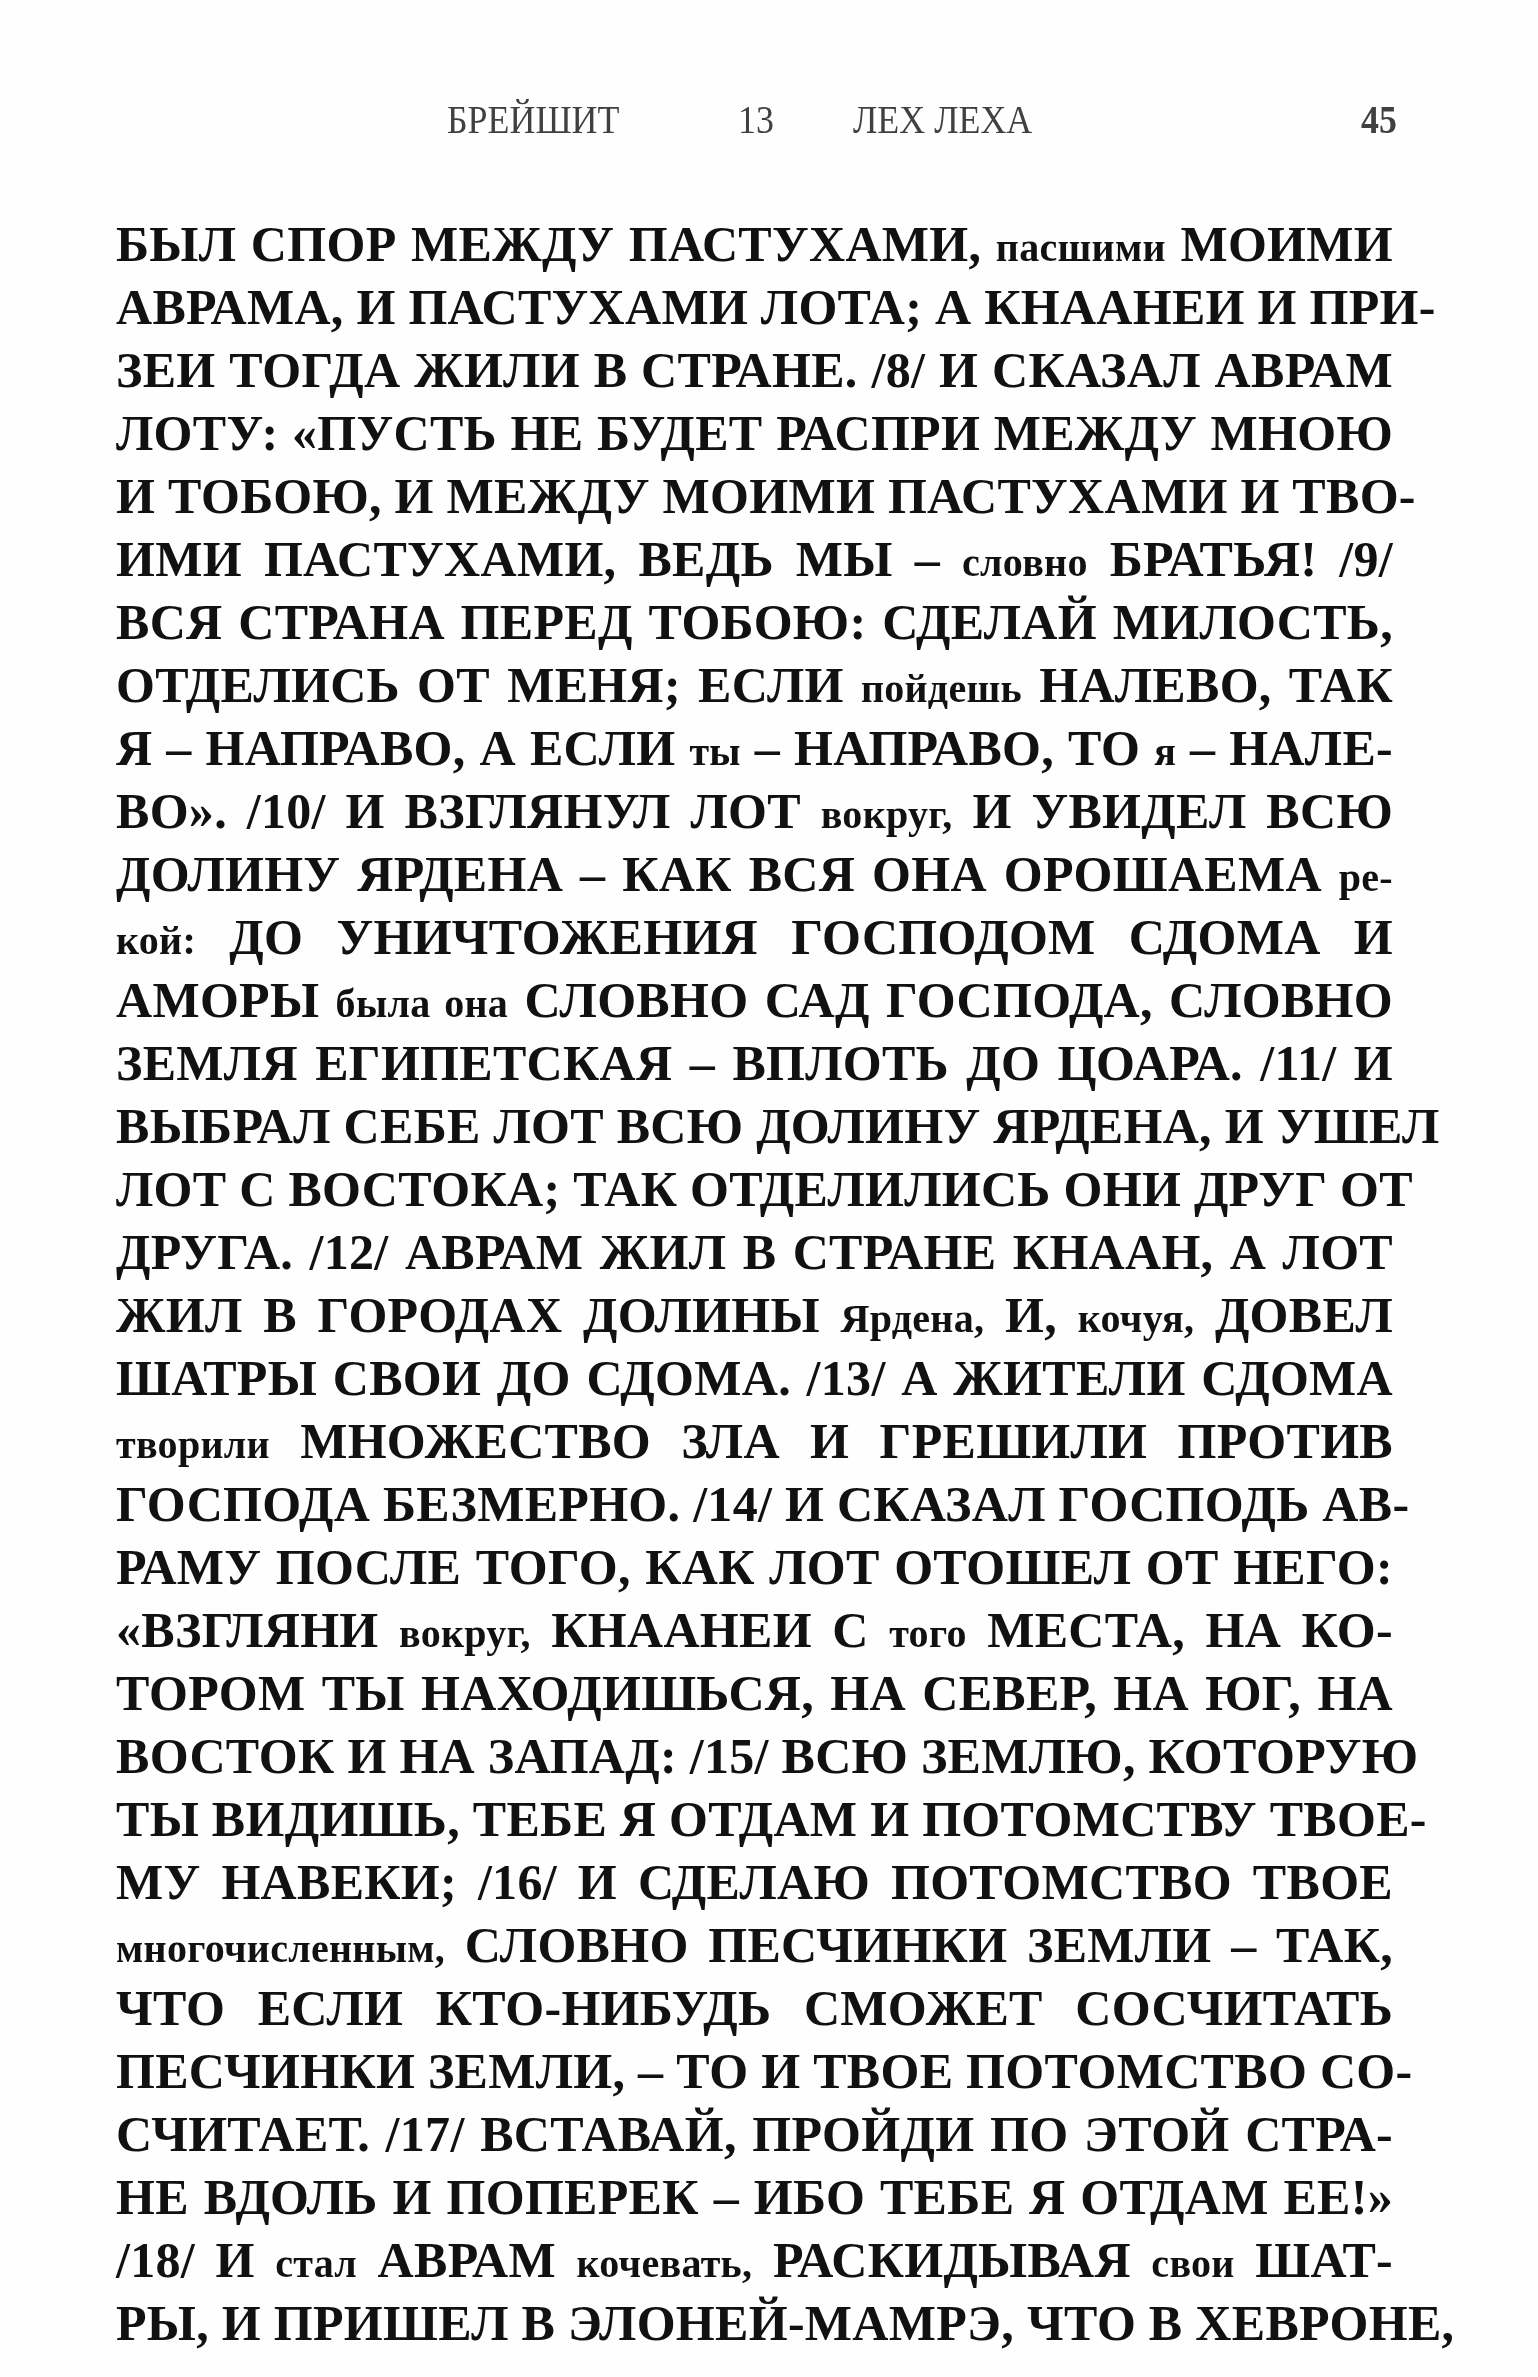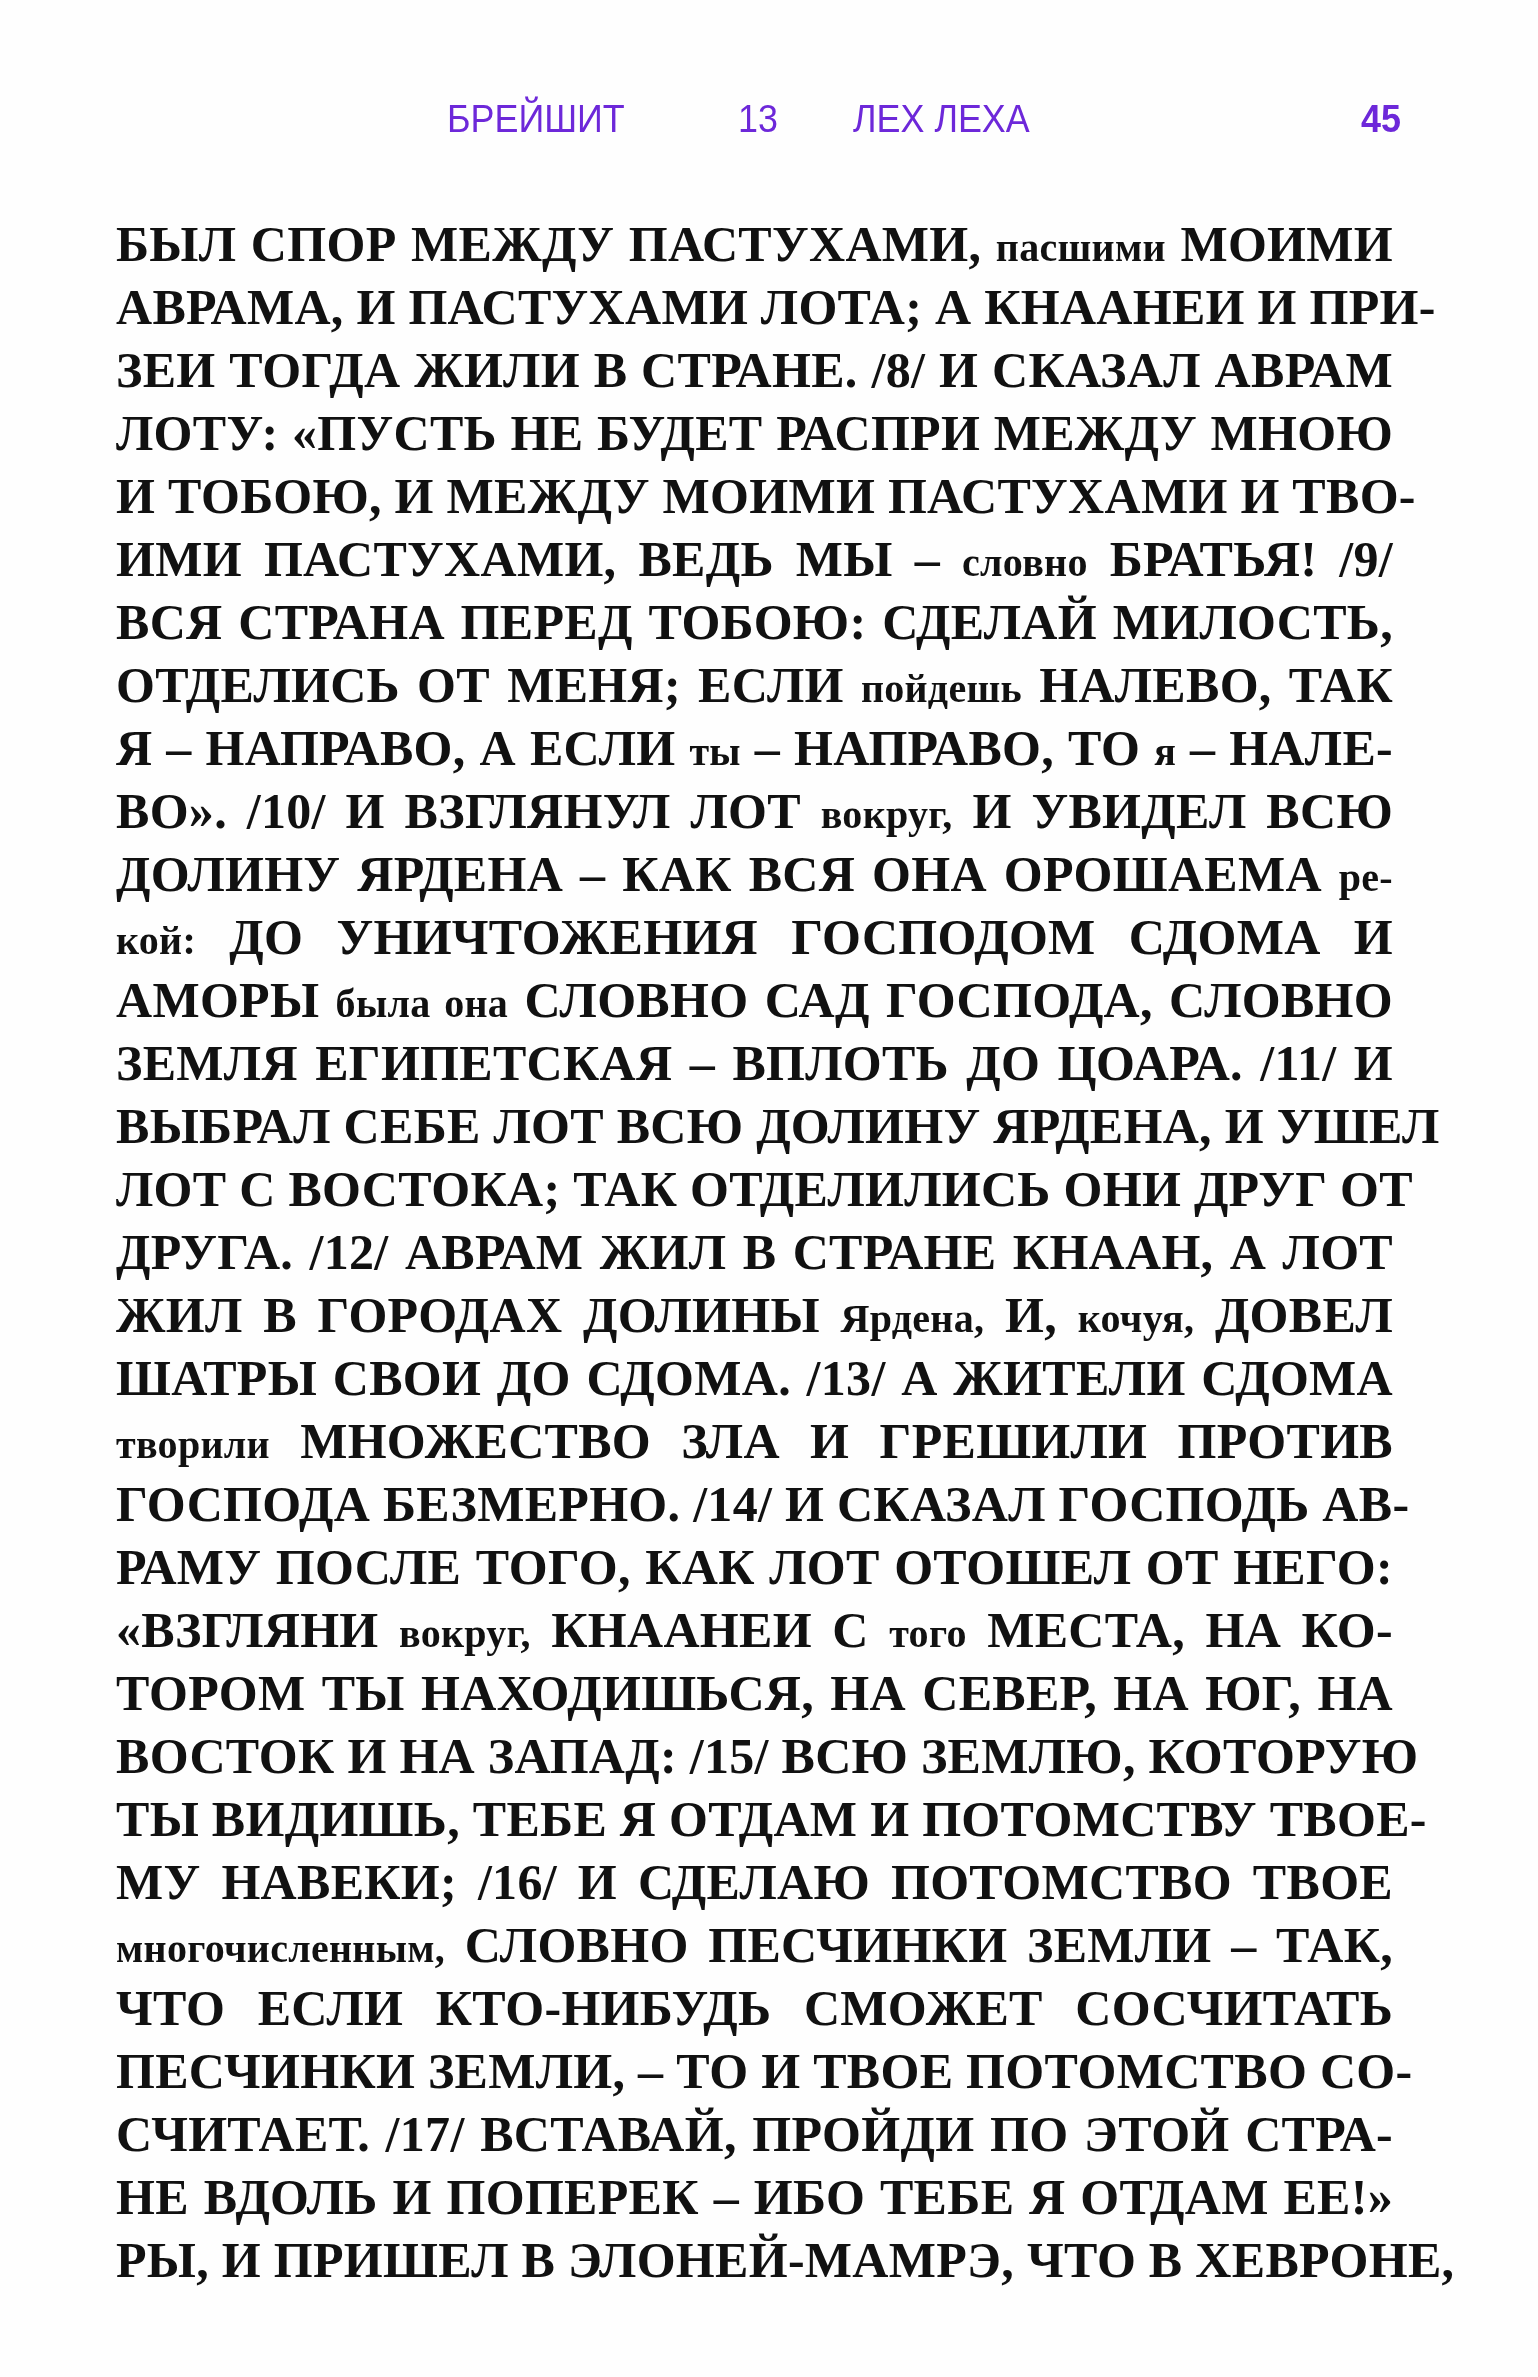--- a/index.html
+++ b/index.html
@@ -1,20 +1,20 @@
 <!DOCTYPE html>
 <html><head>
 <meta charset="utf-8">
 <style>
   html, body { margin:0; padding:0; background:#ffffff; }
   body { width:1538px; height:2377px; position:relative; overflow:hidden;
          font-family:"Liberation Serif", "DejaVu Serif", serif; color:#111111; }
   .page { position:absolute; left:0; top:0; width:1538px; height:2377px; background:#fefefe; }
   .header { position:absolute; top:97px; left:0; width:1420px; height:59px;
-            font-family:Liberation Sans, sans-serif; font-size:39px; color:#6d28d9; }
+            font-family:Liberation Serif, serif; font-size:39px; color:#404040; }
   .header span { position:absolute; top:0; white-space:nowrap; transform:scaleX(0.92); transform-origin:left top; }
   .h-book { left:447px; }
   .h-chapter { left:738px; }
   .h-portion { left:853px; }
   .h-page { left:1361px; font-weight:bold; }
   .body { position:absolute; left:116px; top:213px; width:1277px; }
   .line { height:63px; line-height:63px; font-size:50px; font-weight:bold;
           white-space:nowrap; text-align:justify; text-align-last:justify; width:1277px;
           letter-spacing:0.3px; }
   .line.last { text-align-last:left; }
@@ -56,16 +56,17 @@
       <div class="line"><span>«ВЗГЛЯНИ </span><span class="sm">вокруг,</span><span> КНААНЕИ С </span><span class="sm">того</span><span> МЕСТА, НА КО-</span></div>
       <div class="line"><span>ТОРОМ ТЫ НАХОДИШЬСЯ, НА СЕВЕР, НА ЮГ, НА</span></div>
       <div class="line"><span>ВОСТОК И НА ЗАПАД: /15/ ВСЮ ЗЕМЛЮ, КОТОРУЮ</span></div>
       <div class="line"><span>ТЫ ВИДИШЬ, ТЕБЕ Я ОТДАМ И ПОТОМСТВУ ТВОЕ-</span></div>
       <div class="line"><span>МУ НАВЕКИ; /16/ И СДЕЛАЮ ПОТОМСТВО ТВОЕ</span></div>
       <div class="line"><span class="sm">многочисленным,</span><span> СЛОВНО ПЕСЧИНКИ ЗЕМЛИ – ТАК,</span></div>
       <div class="line"><span>ЧТО ЕСЛИ КТО-НИБУДЬ СМОЖЕТ СОСЧИТАТЬ</span></div>
       <div class="line"><span>ПЕСЧИНКИ ЗЕМЛИ, – ТО И ТВОЕ ПОТОМСТВО СО-</span></div>
       <div class="line"><span>СЧИТАЕТ. /17/ ВСТАВАЙ, ПРОЙДИ ПО ЭТОЙ СТРА-</span></div>
       <div class="line"><span>НЕ ВДОЛЬ И ПОПЕРЕК – ИБО ТЕБЕ Я ОТДАМ ЕЕ!»</span></div>
+      <div class="line"><span>/18/ И </span><span class="sm">стал</span><span> АВРАМ </span><span class="sm">кочевать,</span><span> РАСКИДЫВАЯ </span><span class="sm">свои</span><span> ШАТ-</span></div>
       <div class="line last"><span>РЫ, И ПРИШЕЛ В ЭЛОНЕЙ-МАМРЭ, ЧТО В ХЕВРОНЕ,</span></div>
     </div>
 </div>
 
 
 </body></html>

